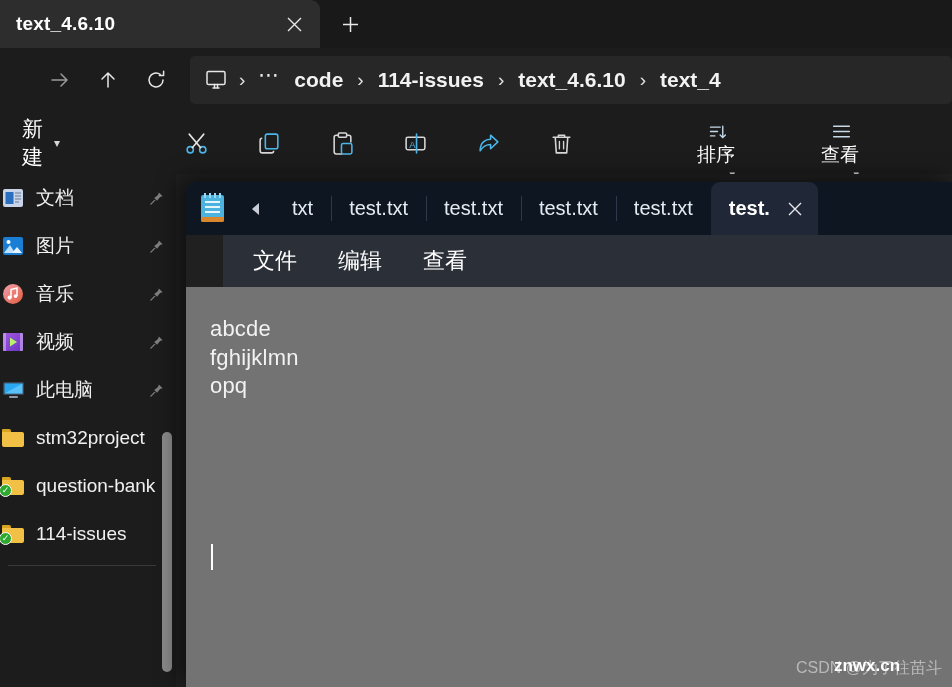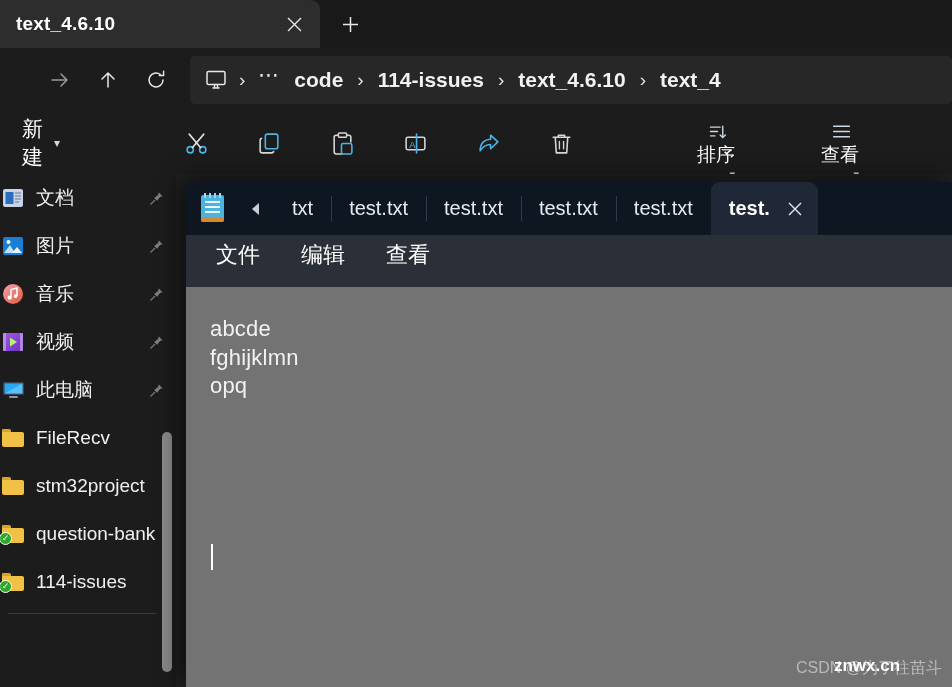--- a/index.html
+++ b/index.html
@@ -346,22 +346,23 @@
     color: #e8eaee;
     margin-left: 10px;
     border-radius: 4px;
     cursor: pointer;
   }
 
   .np-menubar {
     height: 52px;
     background: #2b2f38;
     display: flex;
-    align-items: flex-start;
+    align-items: center;
     padding-left: 18px;
+    margin-left: 37px;
   }
   .np-menu {
     font-size: 22px;
     color: #ffffff;
     padding: 5px 12px;
     border-radius: 4px;
     cursor: pointer;
   }
   .np-menu + .np-menu { margin-left: 17px; }
 
@@ -642,29 +643,20 @@
       </span>
       <span class="nav-label">此电脑</span>
       <span class="nav-pin">
         <svg width="15" height="15" viewBox="0 0 16 16">
           <path d="M10.5 1.5 L14.5 5.5 L11.8 6.4 L8.6 10.4 L5.6 7.4 L9.6 4.2 Z" fill="#9a9a9a"></path>
             <path d="M6 10 L2 14" stroke="#9a9a9a" stroke-width="1.5" stroke-linecap="round"></path>
           </svg>
       </span>
     </div>
 
-    <div class="nav-item">
-      <span class="nav-ico">
-        <span class="folder">
-            <span class="tab"></span>
-            <span class="body"></span>
-          </span>
-      </span>
-      <span class="nav-label">FileRecv</span>
-    </div>
 
     <div class="nav-item">
       <span class="nav-ico">
         <span class="folder">
             <span class="tab"></span>
             <span class="body"></span>
           </span>
       </span>
       <span class="nav-label">stm32project</span>
     </div>

